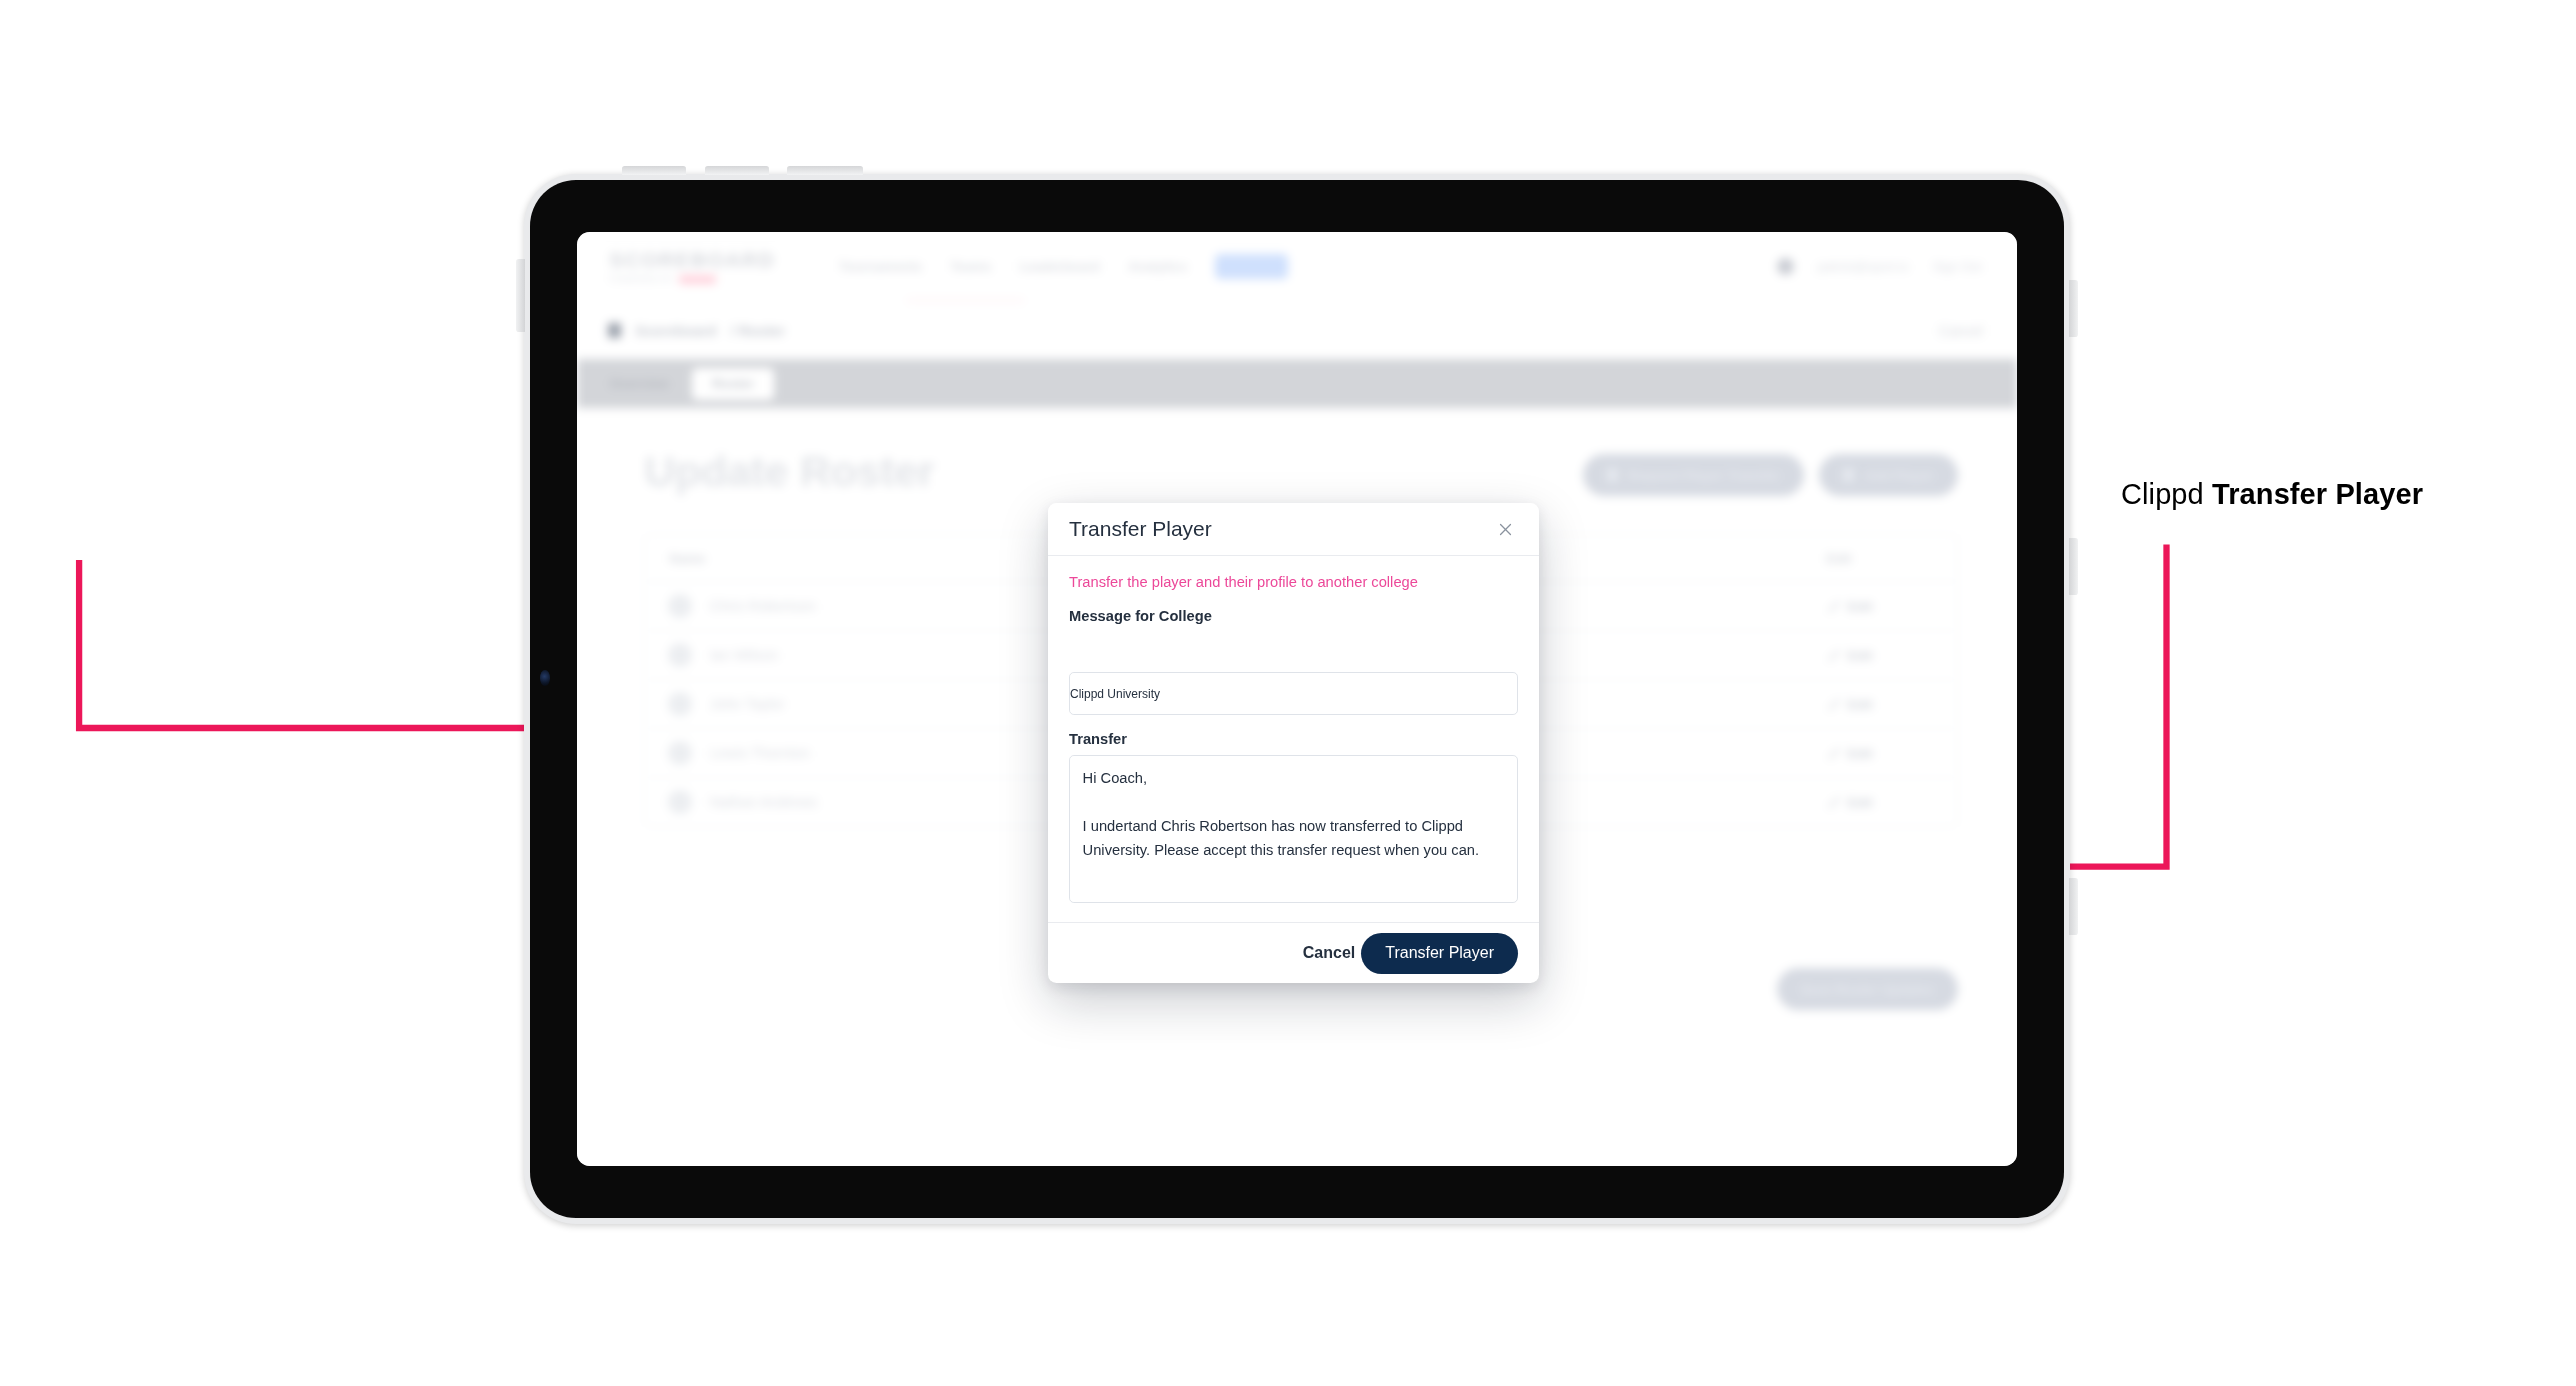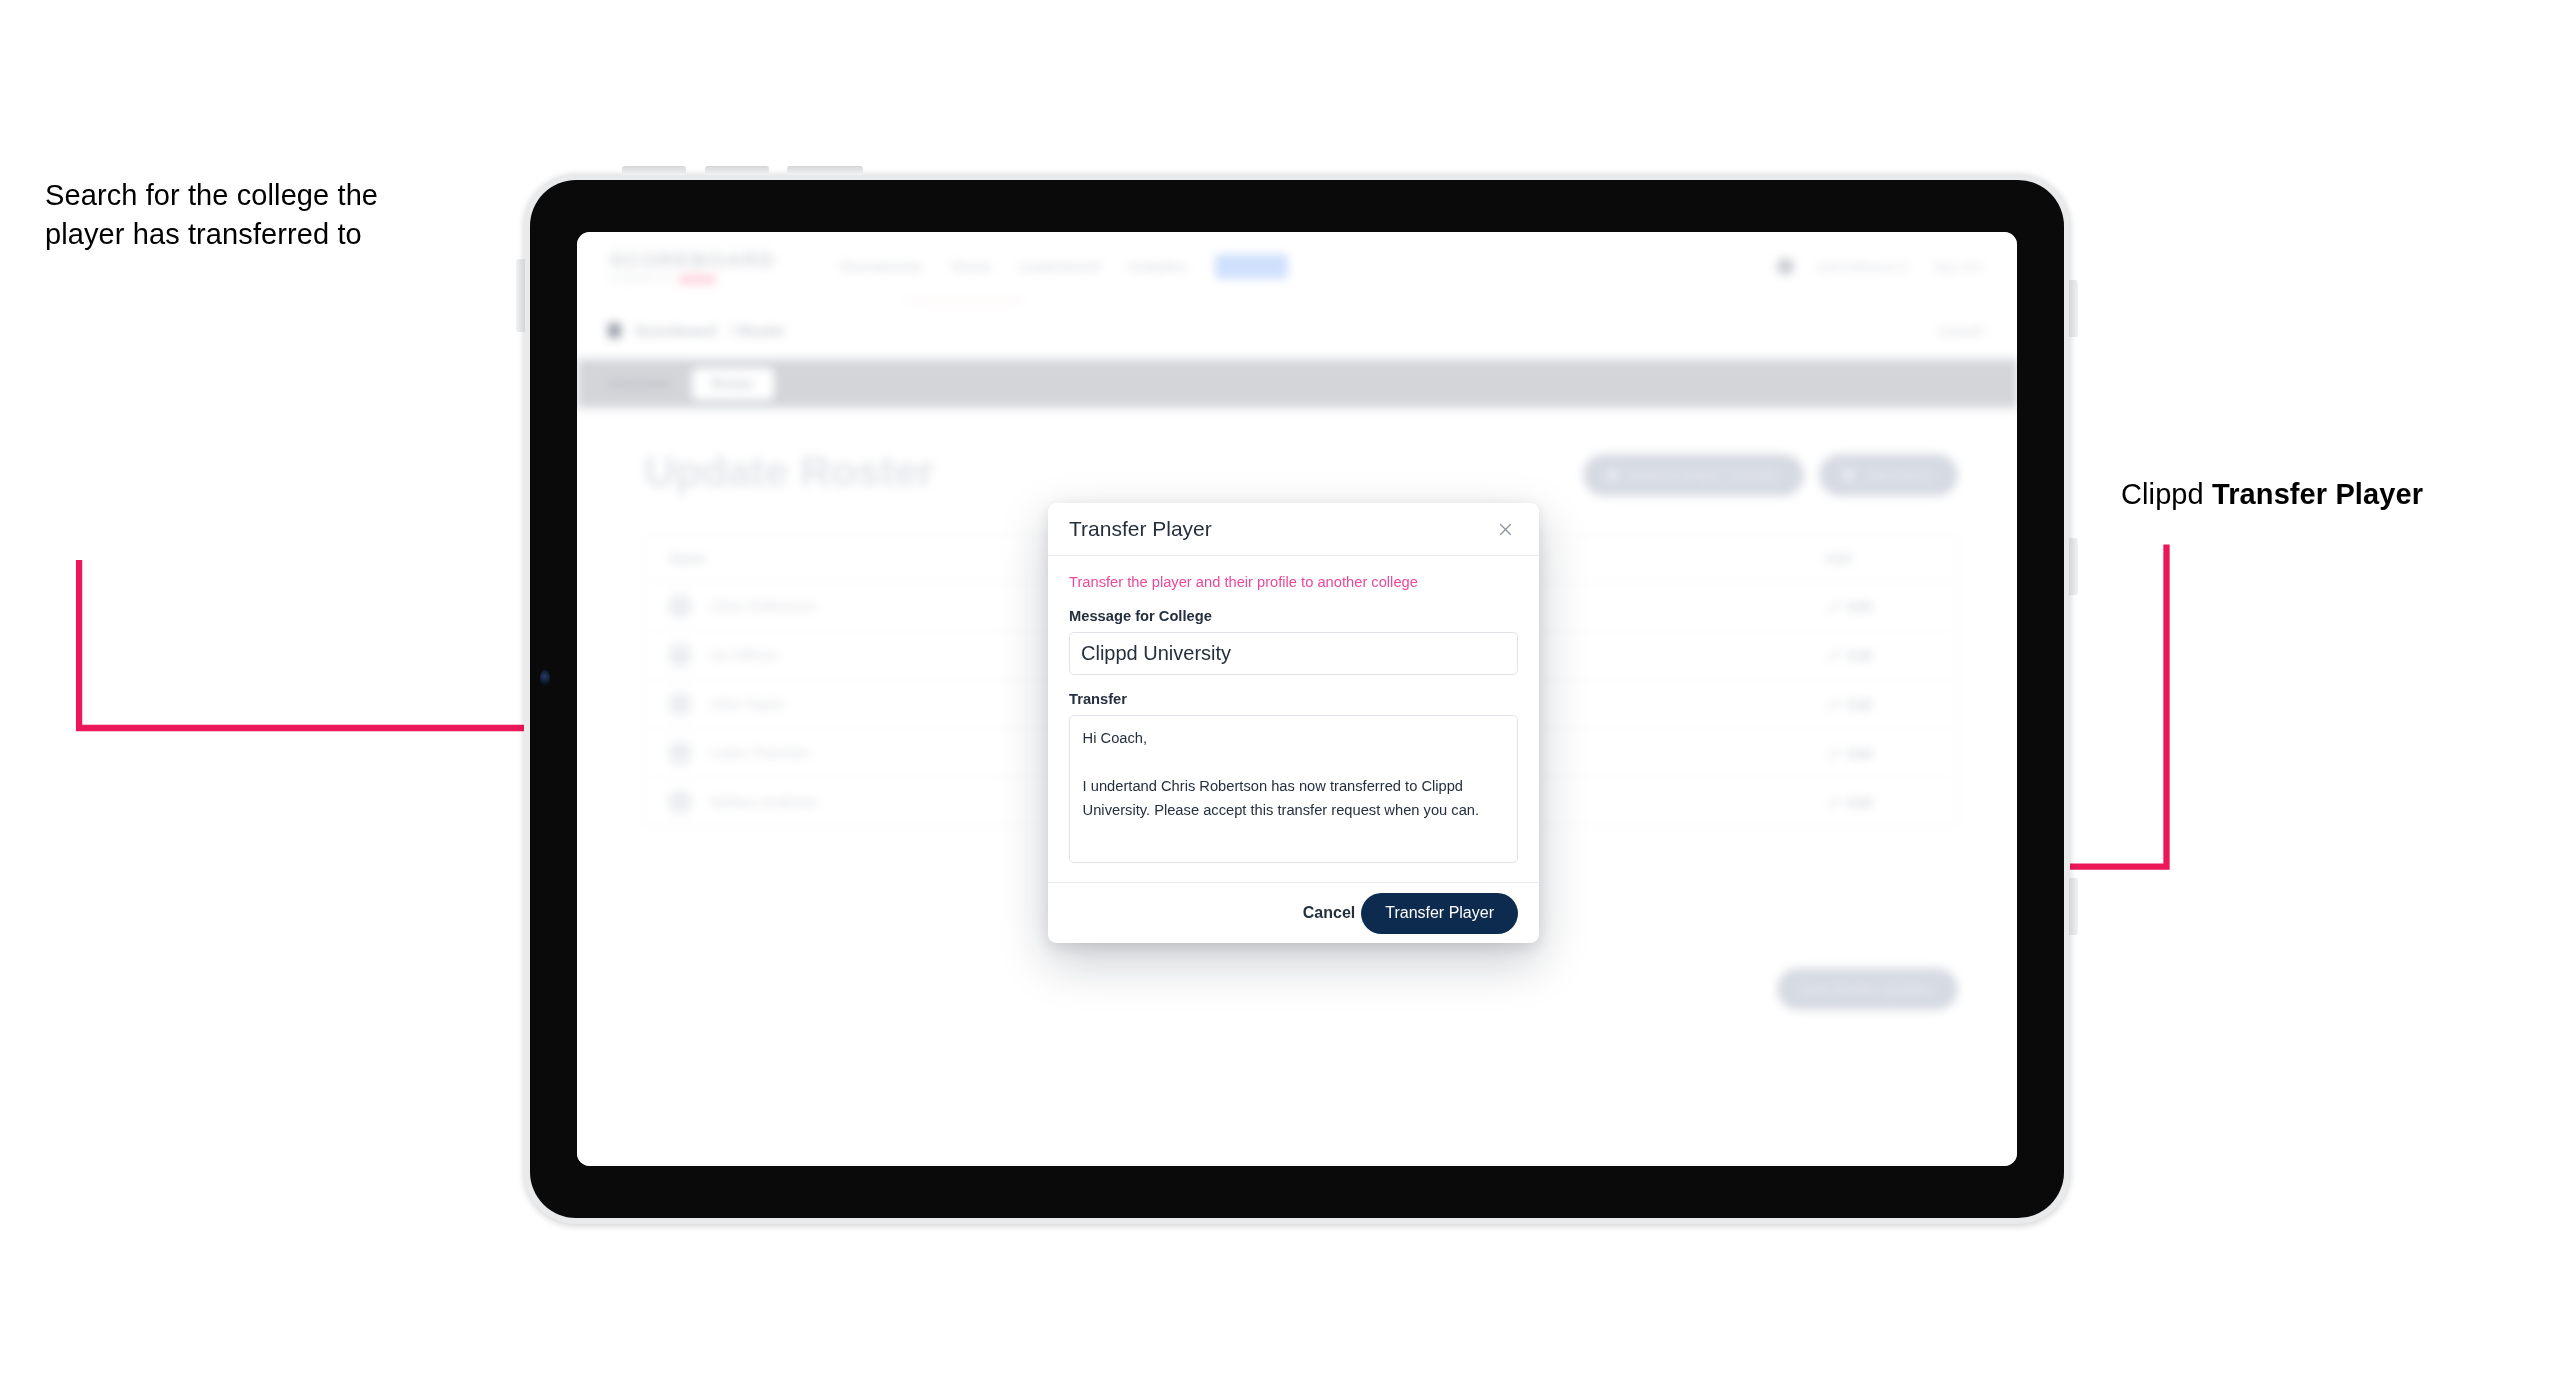--- a/index.html
+++ b/index.html
@@ -120,42 +120,40 @@
   }
   .m-head{height:52px;display:flex;align-items:center;border-bottom:0.7px solid #e9ebef;padding:0 21px;}
   .m-title{font-size:21px;color:#25303f;font-weight:500;}
   .m-close{margin-left:auto;width:25px;height:25px;display:flex;align-items:center;justify-content:center;cursor:pointer;}
   .m-close svg{width:17px;height:17px;}
   .m-body{padding:18px 21px 17px 21px;}
   .m-desc{font-size:14.7px;color:#ec4899;margin:0 0 18px 0;}
   .m-label{font-size:14.7px;color:#25303f;font-weight:600;margin-bottom:8.4px;}
   .m-input{
     width:100%;box-sizing:border-box;height:43px;border:0.7px solid #dfe3e9;border-radius:4.9px;
-    background:#fff;font-size:20px;color:#25303f;padding:0 11px;
-    font-family:"Liberation Sans","DejaVu Sans",sans-serif;outline:none;
+    background:#fff;font-size:12px;color:#25303f;padding:0 0;
+    font-family:"Liberation Sans","DejaVu Sans",sans-serif;outline:none;margin-top:40px;
   }
   .m-gap{height:15.4px;}
   .m-textarea{
     width:100%;box-sizing:border-box;height:148px;border:0.7px solid #dfe3e9;border-radius:4.9px;
     background:#fff;font-size:14.7px;color:#25303f;padding:11.2px 12.6px;line-height:1.62;resize:none;
     font-family:"Liberation Sans","DejaVu Sans",sans-serif;outline:none;
   }
   .m-foot{border-top:0.7px solid #e9ebef;height:60px;display:flex;align-items:center;justify-content:flex-end;padding:0 21px;}
   .m-cancel{font-size:16px;color:#25303f;font-weight:600;background:none;border:none;cursor:pointer;
     font-family:"Liberation Sans","DejaVu Sans",sans-serif;}
   .m-submit{background:#0d2b4e;color:#ffffff;border:none;border-radius:699px;height:41px;padding:0 24px;
     font-size:16px;font-weight:500;cursor:pointer;font-family:"Liberation Sans","DejaVu Sans",sans-serif;}
 </style>
 </head>
 <body>
 
 <div class="stage">
 
-  <div class="annot" id="annot-left-1">Search for the college the
-player has transferred to</div>
 
   <div class="annot" id="annot-right-1"><span>Clippd </span><b>Transfer Player</b></div>
 
   <svg class="arrow-svg" viewBox="0 0 3680 1980">
 
     <path d="M113 800 L113 1040 L1470 1040" fill="none" stroke="#ec1759" stroke-width="9"></path>
     <path d="M1432 1007 L1488 1040 L1432 1073" fill="none" stroke="#ec1759" stroke-width="9" stroke-linecap="round" stroke-linejoin="round"></path>
 
     <path d="M3095 778 L3095 1238 L2262 1238" fill="none" stroke="#ec1759" stroke-width="9"></path>
     <path d="M2300 1205 L2244 1238 L2300 1271" fill="none" stroke="#ec1759" stroke-width="9" stroke-linecap="round" stroke-linejoin="round"></path>

